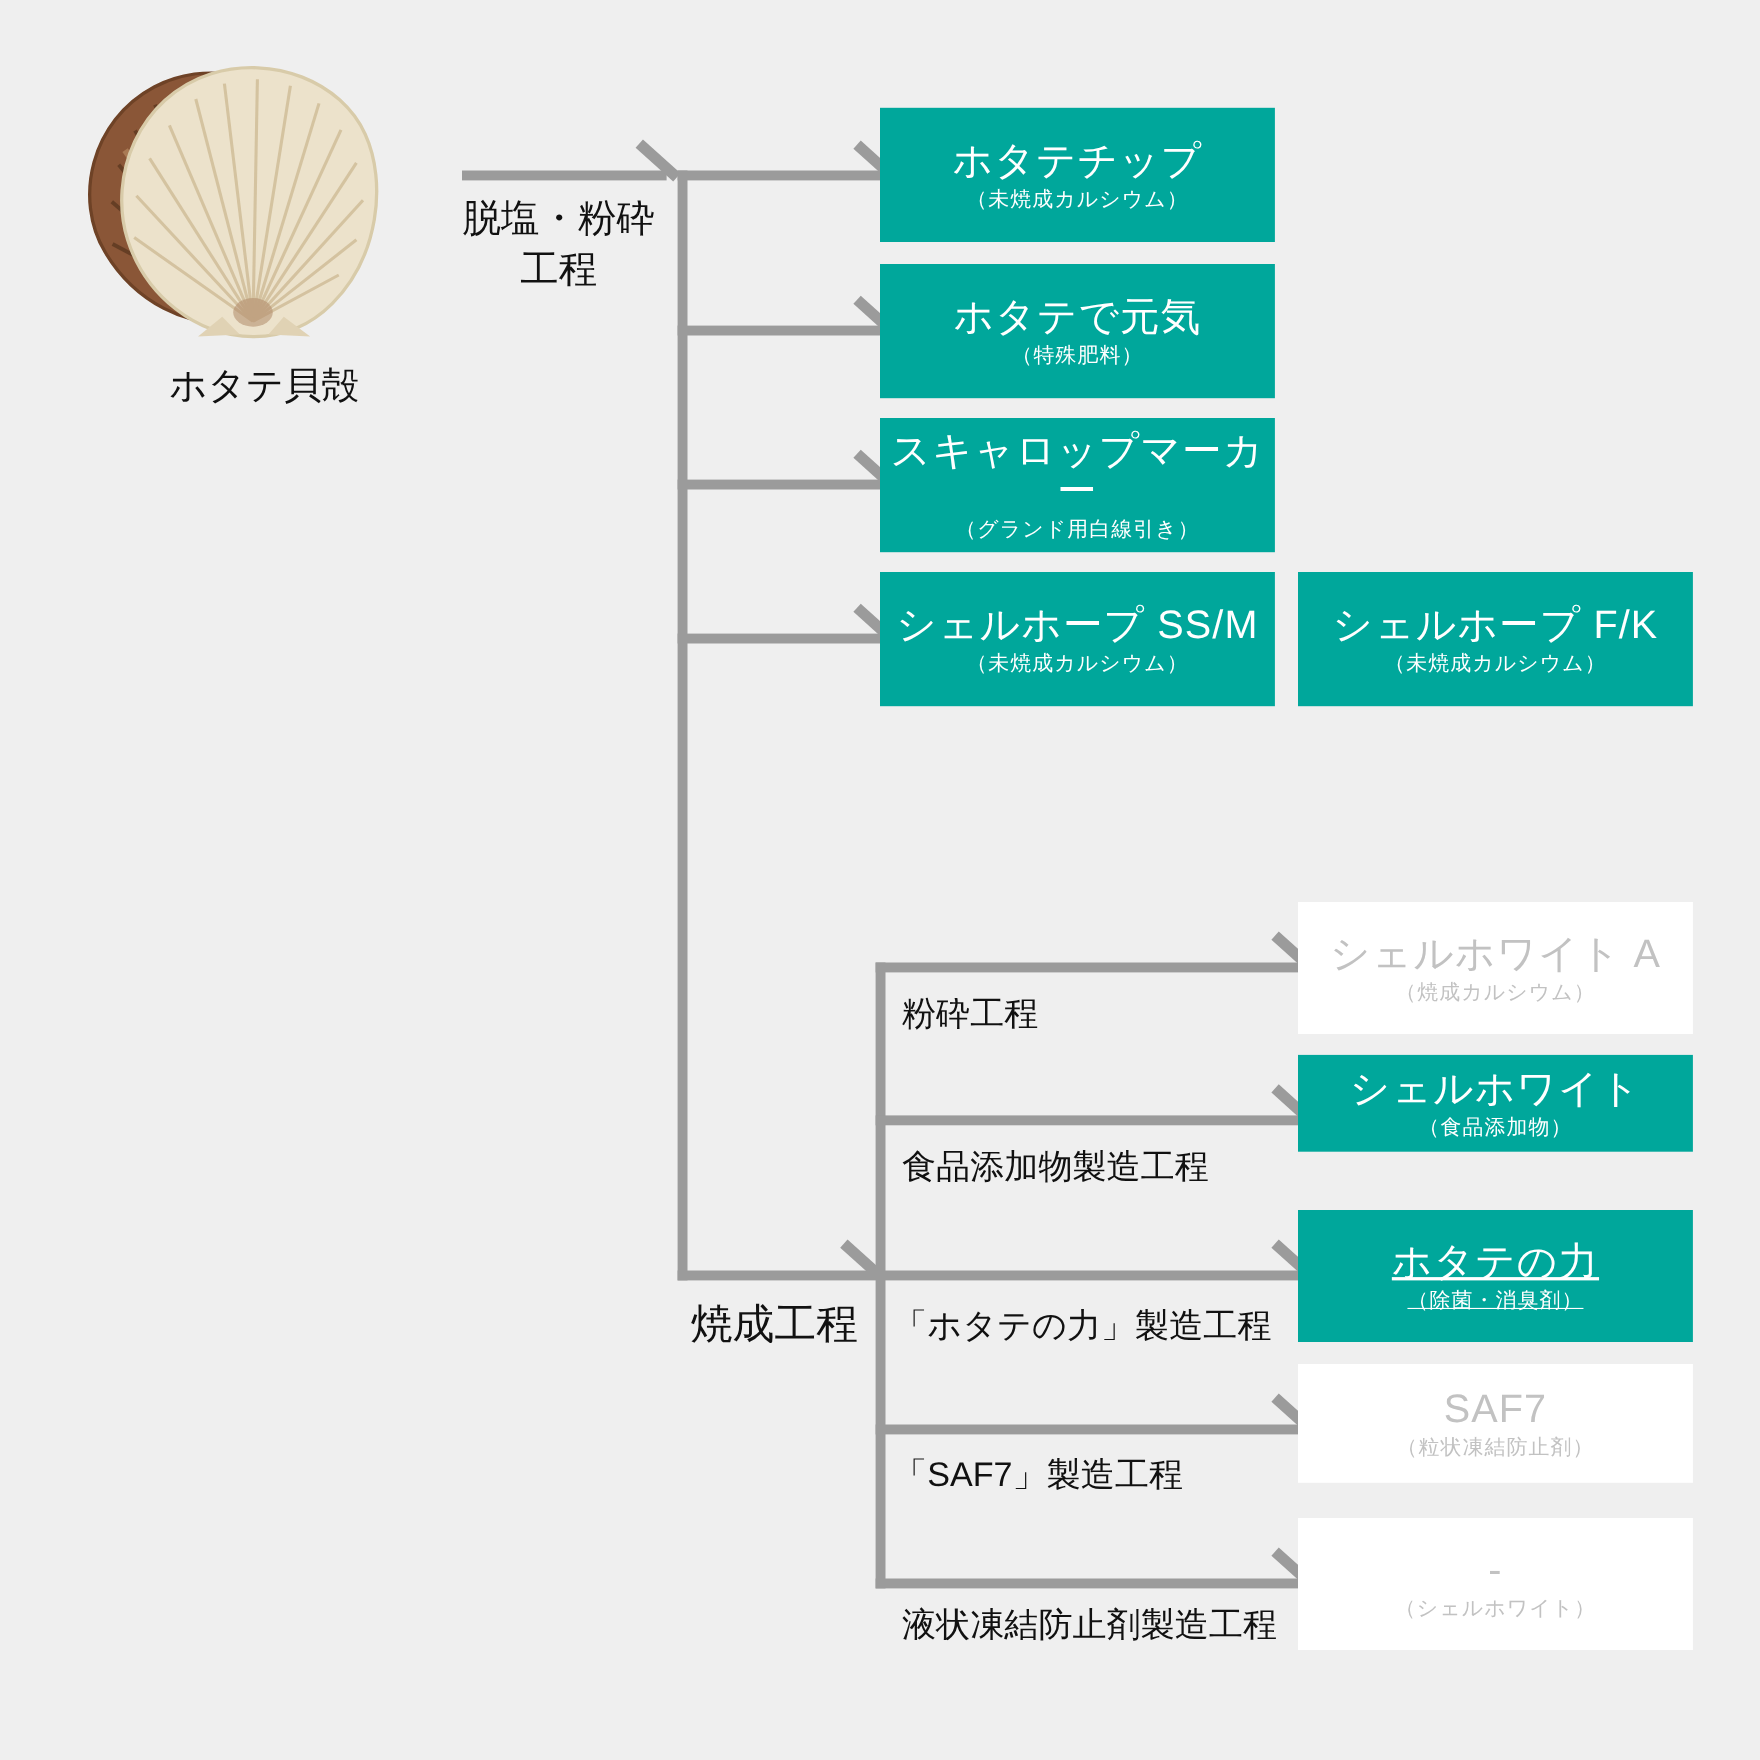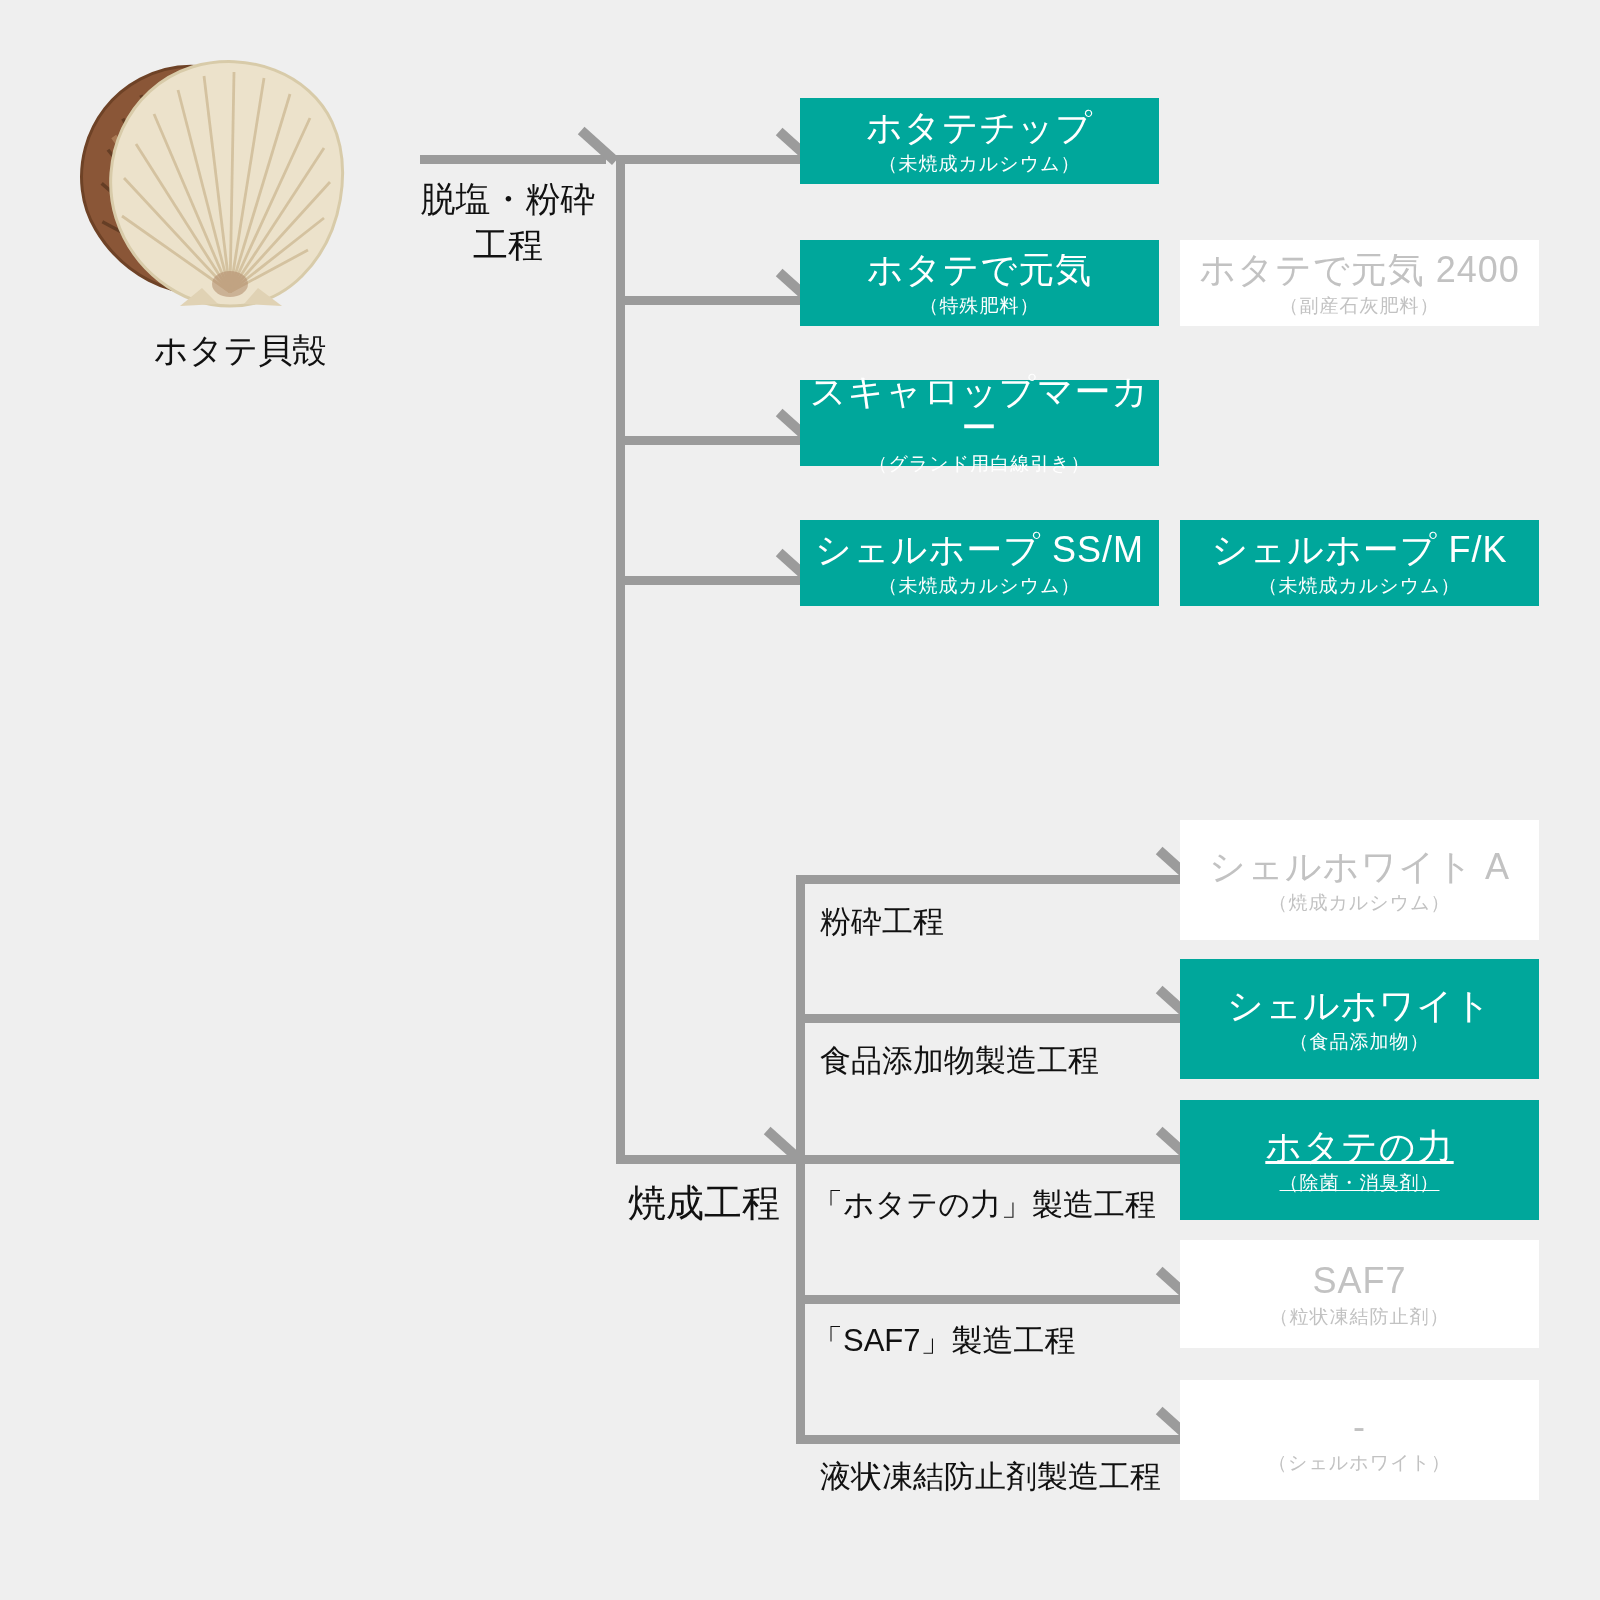--- a/index.html
+++ b/index.html
@@ -12,21 +12,21 @@
   }
   
   .hbar{position:absolute;height:9px;background:#9b9b9b;}
   .vbar{position:absolute;width:9px;background:#9b9b9b;}
   .barb{
     position:absolute;width:46px;height:10px;background:#9b9b9b;
     transform-origin:100% 100%;transform:rotate(42deg);
   }
   
   .box{
-    position:absolute;width:359px;height:86px;
+    position:absolute;width:359px;height:122px;
     display:flex;flex-direction:column;justify-content:center;align-items:center;
     gap:8px;text-align:center;
   }
   .box.teal{background:#00a79b;color:#ffffff;}
   .box.white{background:#ffffff;color:#c2c2c2;}
   .box .t1{font-size:36px;font-weight:500;letter-spacing:1px;line-height:1;}
   .box .t2{font-size:19px;font-weight:400;letter-spacing:1px;line-height:1;}
   
   .plabel{position:absolute;color:#111111;font-weight:400;white-space:nowrap;}
   .plabel.main{font-size:35px;line-height:1.32;text-align:center;white-space:normal;}
@@ -140,24 +140,20 @@
   <div class="box teal" style="left:800px;top:98px;">
     <div class="t1">ホタテチップ</div>
     <div class="t2">（未焼成カルシウム）</div>
   </div>
 
   <div class="box teal" style="left:800px;top:240px;">
     <div class="t1">ホタテで元気</div>
     <div class="t2">（特殊肥料）</div>
   </div>
 
-  <div class="box white" style="left:1180px;top:240px;">
-    <div class="t1">ホタテで元気 2400</div>
-    <div class="t2">（副産石灰肥料）</div>
-  </div>
 
   <div class="box teal" style="left:800px;top:380px;">
     <div class="t1">スキャロップマーカー</div>
     <div class="t2">（グランド用白線引き）</div>
   </div>
 
   <div class="box teal" style="left:800px;top:520px;">
     <div class="t1">シェルホープ SS/M</div>
     <div class="t2">（未焼成カルシウム）</div>
   </div>
@@ -165,21 +161,21 @@
   <div class="box teal" style="left:1180px;top:520px;">
     <div class="t1">シェルホープ F/K</div>
     <div class="t2">（未焼成カルシウム）</div>
   </div>
 
   <div class="box white" style="left:1180px;top:820px;height:120px;">
     <div class="t1">シェルホワイト A</div>
     <div class="t2">（焼成カルシウム）</div>
   </div>
 
-  <div class="box teal" style="left:1180px;top:959px;height:120px;">
+  <div class="box teal" style="left:1180px;top:959px;height:88px;">
     <div class="t1">シェルホワイト</div>
     <div class="t2">（食品添加物）</div>
   </div>
 
   <div class="box teal" style="left:1180px;top:1100px;height:120px;text-decoration:underline;">
     <div class="t1">ホタテの力</div>
     <div class="t2">（除菌・消臭剤）</div>
   </div>
 
   <div class="box white" style="left:1180px;top:1240px;height:108px;">

